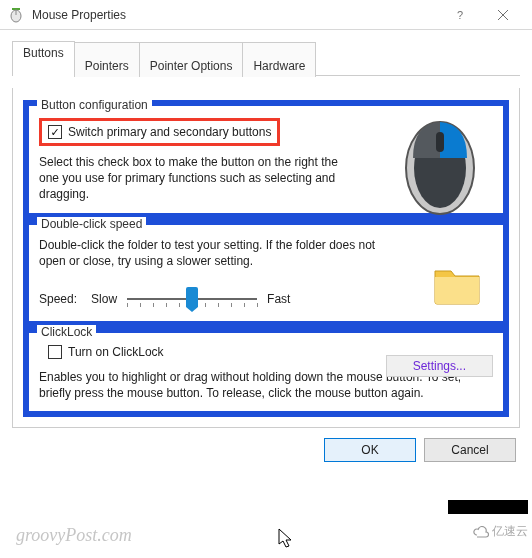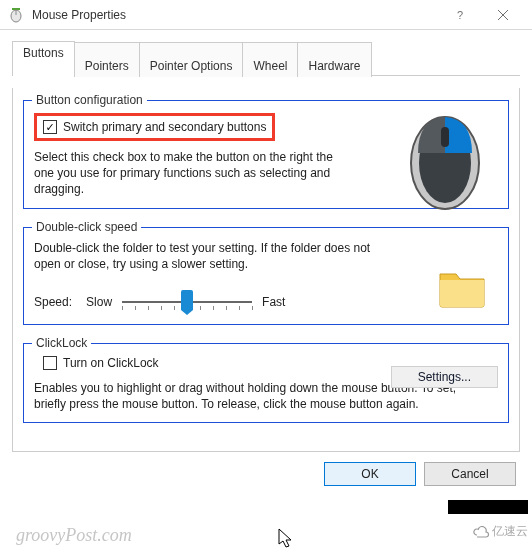--- a/index.html
+++ b/index.html
@@ -12,21 +12,21 @@
 .titlebar .win-btn svg { pointer-events: none; }
 
 .content { padding: 10px 12px 0; }
 
 .tabs { display: flex; border-bottom: 1px solid #ccc; margin-bottom: 12px; }
 .tab { font-size: 12px; padding: 4px 10px 5px; border: 1px solid #ccc; border-bottom: none; margin-right: -1px; background: #fff; position: relative; top: 1px; color: #333; }
 .tab.active { background: #fff; z-index: 2; }
 .tab:not(.active) { top: 2px; padding-top: 16px; padding-bottom: 4px; background: #fafafa; }
 .tabpanel { border: 1px solid #ccc; border-top: none; padding: 12px 10px 10px; background: #fff; }
 
-.groupbox { border: 1px solid #1d4ed8; padding: 12px 10px 10px; margin-bottom: 18px; position: relative; }
+.groupbox { border: 6px solid #1d4ed8; padding: 12px 10px 10px; margin-bottom: 0; position: relative; }
 .groupbox .legend { position: absolute; top: -8px; left: 8px; background: #fff; padding: 0 4px; font-size: 12px; color: #333; }
 
 .highlight { border: 3px solid #f03a2a; padding: 4px 6px; display: inline-flex; align-items: center; margin-bottom: 8px; }
 .chk { width: 14px; height: 14px; border: 1px solid #333; margin-right: 6px; display: inline-flex; align-items: center; justify-content: center; background: #fff; }
 .chk.checked::after { content: "✓"; font-size: 11px; line-height: 1; }
 .chk-label { font-size: 12px; color: #222; }
 
 .desc { font-size: 12px; color: #222; line-height: 1.35; max-width: 310px; }
 
 .row { display: flex; align-items: center; padding-left: 9px; }
@@ -37,21 +37,21 @@
 .speed-row .lbl { margin-right: 14px; }
 .slider-wrap { display: flex; align-items: center; }
 .slider { width: 130px; height: 24px; margin: 0 10px; position: relative; }
 .slider .track { position: absolute; top: 11px; left: 0; right: 0; height: 2px; background: #666; }
 .slider .tick { position: absolute; top: 16px; width: 1px; height: 4px; background: #888; }
 .slider .thumb { position: absolute; top: 0; width: 12px; height: 20px; background: #1a8ad4; border-radius: 2px 2px 0 0; left: 50%; transform: translateX(-50%); }
 .slider .thumb::after { content: ""; position: absolute; bottom: -5px; left: 0; border-left: 6px solid transparent; border-right: 6px solid transparent; border-top: 5px solid #1a8ad4; }
 
 .folder-img { position: absolute; right: 22px; top: 38px; width: 48px; height: 42px; }
 
-.settings-btn { font-size: 12px; padding: 3px 26px; color: #0f172a; background: #f0f0f0; border: 1px solid #d0d0d0; position: absolute; right: 10px; top: 22px; }
+.settings-btn { font-size: 12px; padding: 3px 26px; color: #6d28d9; background: #f0f0f0; border: 1px solid #d0d0d0; position: absolute; right: 10px; top: 22px; }
 
 .dlg-btns { padding: 10px 16px 10px; display: flex; justify-content: flex-end; gap: 8px; }
 .dlg-btn { font-size: 12px; padding: 4px 0; width: 92px; text-align: center; background: #e9e9e9; border: 1px solid #adadad; color: #222; }
 .dlg-btn.primary { border: 1px solid #0078d7; background: #e5f1fb; }
 
 .watermark { position: absolute; left: 16px; bottom: 12px; font-size: 18px; color: rgba(150,150,150,.55); font-style: italic; font-family: Georgia, serif; }
 .watermark2 { position: absolute; right: 4px; bottom: 18px; font-size: 12px; color: rgba(130,130,130,.7); display: flex; align-items: center; gap: 3px; }
 .blackbar { position: absolute; right: 4px; bottom: 44px; width: 80px; height: 14px; background: #000; }
 
 .cursor { position: absolute; left: 278px; bottom: 4px; pointer-events: none; }
@@ -81,21 +81,20 @@
         <line x1="10" y1="0" x2="0" y2="10" stroke="#333"></line>
       </svg>
     </div>
 </div>
 
 <div class="content">
   <div class="tabs">
     <div class="tab active">Buttons</div>
     <div class="tab">Pointers</div>
     <div class="tab">Pointer Options</div>
-    <div class="tab">Wheel</div>
     <div class="tab">Hardware</div>
   </div>
 
   <div class="tabpanel">
 
     <div class="groupbox rel">
       <span class="legend">Button configuration</span>
       <div class="highlight">
         <span class="chk checked"></span>
         <span class="chk-label">Switch primary and secondary buttons</span>

